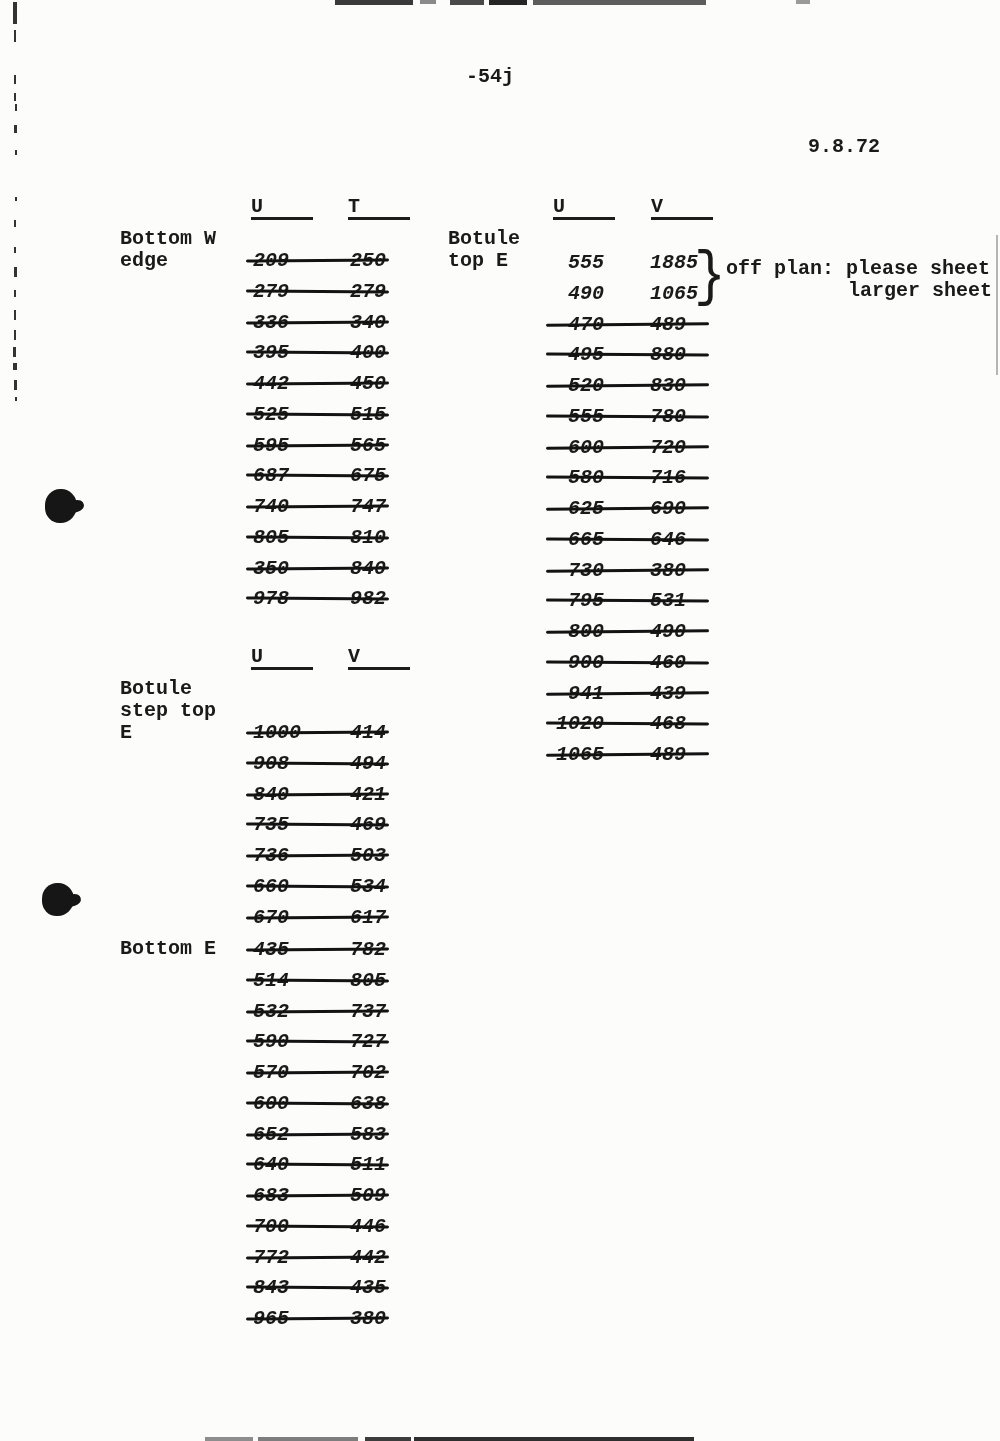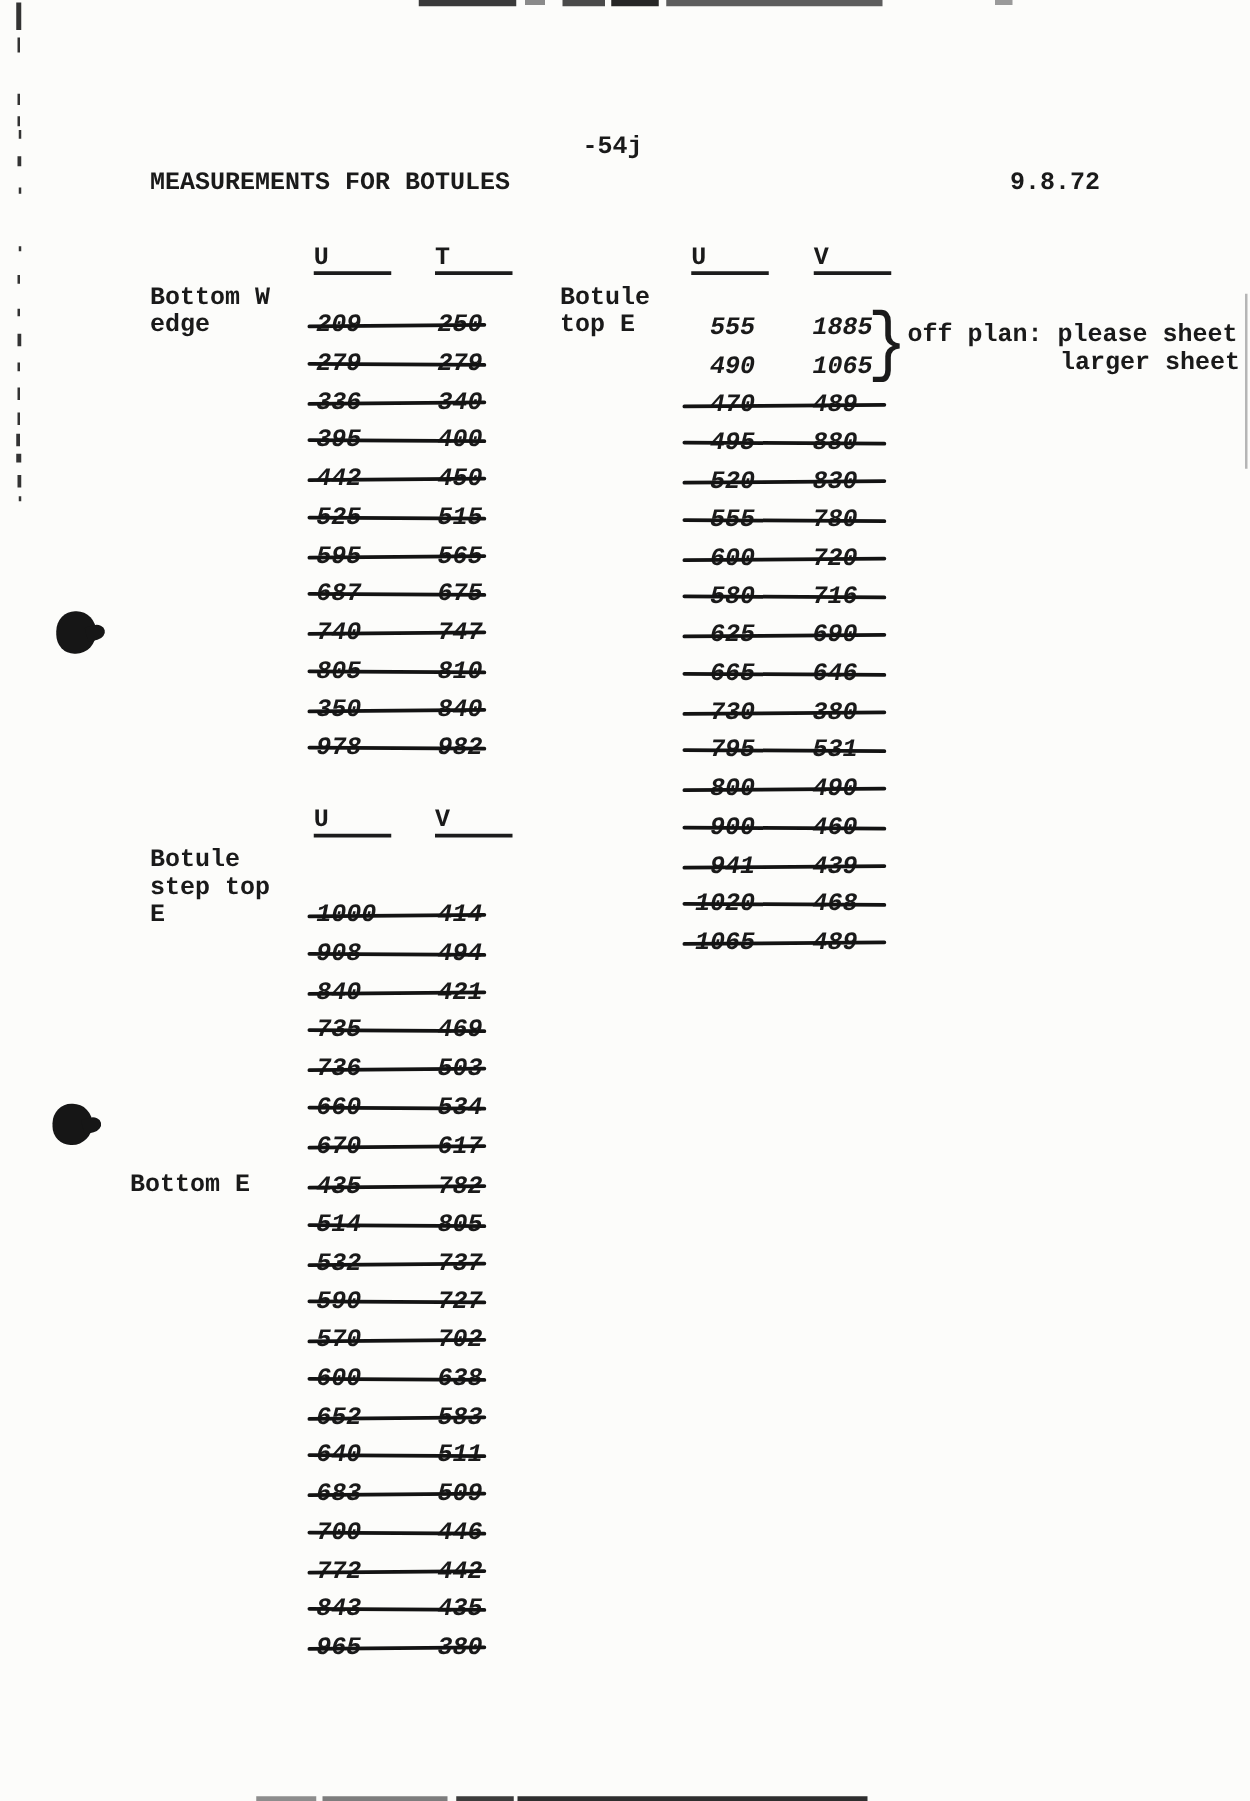--- a/index.html
+++ b/index.html
@@ -70,22 +70,21 @@
   <div class="mark" style="left:13px;top:347px;width:3px;height:10px;"></div>
   <div class="mark" style="left:13px;top:363px;width:4px;height:7px;"></div>
   <div class="mark" style="left:14px;top:380px;width:3px;height:10px;"></div>
   <div class="mark" style="left:15px;top:397px;width:2px;height:4px;"></div>
 
   <div class="vline-right" style="left:996px;top:235px;width:2px;height:140px;"></div>
 
   <div class="blob" style="left:45px;top:489px;width:32px;height:34px;"></div>
   <div class="blob" style="left:42px;top:883px;width:32px;height:33px;"></div>
 
-  <div class="abs txt" style="left:466px;top:66px;margin-top:41px;">-54j</div>
-  <div class="abs txt" style="left:120px;top:136px;">MEASUREMENTS FOR BOTULES</div>
+  <div class="abs txt" style="left:466px;top:66px;">-54j</div>
   <div class="abs txt" style="left:808px;top:136px;">9.8.72</div>
 
   <div id="sections-root">
       <div>
         <div class="abs label-line" style="left: 120px; top: 228px;">Bottom W</div>
         <div class="abs label-line" style="left: 120px; top: 250px;">edge</div>
         <div class="colhead" style="left: 251px; top: 197px;">U</div>
         <div class="colhead" style="left: 348px; top: 197px;">T</div>
         <div>
           <div class="row" style="left: 248px; top: 250px; width: 143px;">
@@ -188,21 +187,21 @@
             <span class="strike" style="left: -2px; width: 143px;"></span>
           </div>
           <div class="row" style="left: 248px; top: 906.5px; width: 143px;">
             <span class="cell" style="left: 5px; width: 56px; text-align: left;">670</span>
             <span class="cell" style="left: 102px; width: 60px;">617</span>
             <span class="strike" style="left: -2px; width: 143px;"></span>
           </div>
         </div>
       </div>
       <div>
-        <div class="abs label-line" style="left: 104px; top: 938px;">Bottom E</div>
+        <div class="abs label-line" style="left: 120px; top: 938px;">Bottom E</div>
         <div>
           <div class="row" style="left: 248px; top: 939px; width: 143px;">
             <span class="cell" style="left: 5px; width: 56px; text-align: left;">435</span>
             <span class="cell" style="left: 102px; width: 60px;">782</span>
             <span class="strike" style="left: -2px; width: 143px;"></span>
           </div>
           <div class="row" style="left: 248px; top: 969.75px; width: 143px;">
             <span class="cell" style="left: 5px; width: 56px; text-align: left;">514</span>
             <span class="cell" style="left: 102px; width: 60px;">805</span>
             <span class="strike" style="left: -2px; width: 143px;"></span>

